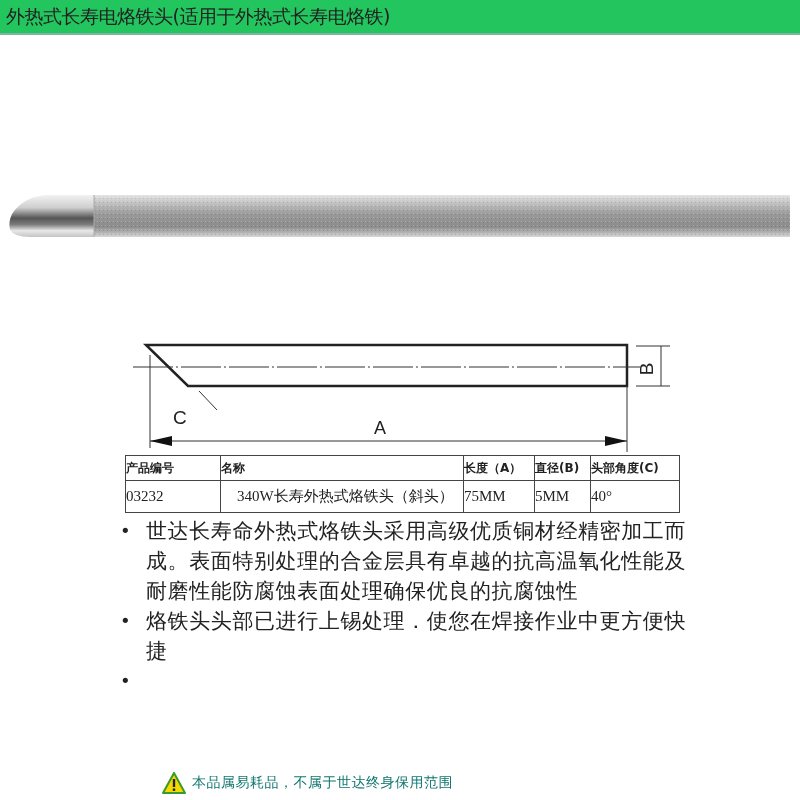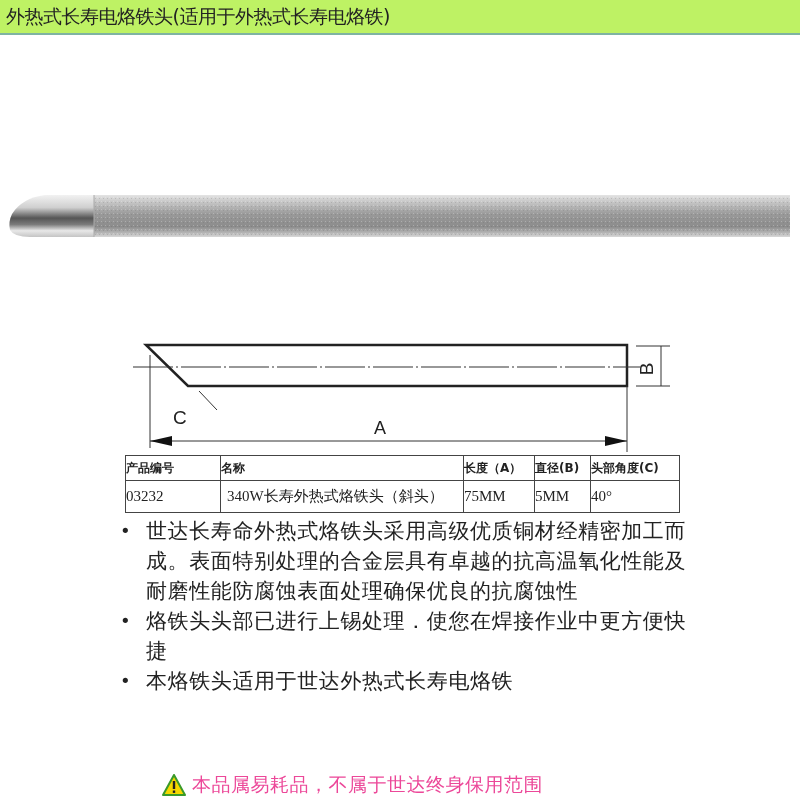--- a/index.html
+++ b/index.html
@@ -1,52 +1,52 @@
 <!DOCTYPE html>
 <html><head>
   <meta charset="utf-8">
   <style>
     * { margin: 0; padding: 0; box-sizing: border-box; }
     html, body { width: 800px; height: 800px; background: #ffffff; overflow: hidden; }
     body { position: relative; font-family: "DejaVu Sans", "Liberation Sans", sans-serif; color: #222; }
 
     .header {
       position: absolute; left: 0; top: 0; width: 800px; height: 35px;
-      background: #bef264; border-bottom: 2px solid #7fb3a2;
+      background: #22c55e; border-bottom: 2px solid #7fb3a2;
       display: flex; align-items: center; padding-left: 6px;
     }
     .header-title { font-size: 19px; color: #222; letter-spacing: -0.5px; }
 
     .product-image { position: absolute; left: 0; top: 180px; width: 800px; height: 70px; }
 
     .drawing { position: absolute; left: 0; top: 330px; width: 800px; height: 125px; }
     .dim-label { position: absolute; font-family: "Liberation Sans", sans-serif; font-size: 17px; color: #222; }
 
     .spec-table {
       position: absolute; left: 125px; top: 455px; width: 554px;
       border-collapse: collapse; table-layout: fixed;
     }
     .spec-table th, .spec-table td {
       border: 1.5px solid #444; text-align: left; color: #222;
       white-space: nowrap; overflow: hidden;
     }
     .spec-table th { height: 25px; font-size: 12px; font-weight: bold; }
     .spec-table td { height: 32px; font-size: 15px; font-family: Liberation Serif, serif; }
-    .spec-table td.name { text-align: left; padding-left: 6px; }
+    .spec-table td.name { text-align: left; padding-left: 16px; }
 
     .features { position: absolute; left: 118px; top: 516px; width: 570px; list-style: none; }
     .features li {
       position: relative; padding-left: 28px; font-size: 21px; line-height: 30px;
       color: #222; letter-spacing: 0.6px;
     }
     .features li .bullet { position: absolute; left: 2px; top: 0; font-size: 18px; }
 
     .notice {
       position: absolute; left: 162px; top: 772px; display: flex; align-items: center;
-      font-size: 19px; color: #ec4899; letter-spacing: 0.5px;
+      font-size: 14px; color: #0f766e; letter-spacing: 0.5px;
     }
     .notice .warn { width: 24px; height: 22px; margin-right: 6px; }
   </style>
 </head>
 <body>
 
 <div class="header">
   <span class="header-title">外热式长寿电烙铁头(适用于外热式长寿电烙铁)</span>
 </div>
 
@@ -133,21 +133,20 @@
   <li>
     <span class="bullet">•</span>
     <span>世达长寿命外热式烙铁头采用高级优质铜材经精密加工而成。表面特别处理的合金层具有卓越的抗高温氧化性能及耐磨性能防腐蚀表面处理确保优良的抗腐蚀性</span>
   </li>
   <li>
     <span class="bullet">•</span>
     <span>烙铁头头部已进行上锡处理．使您在焊接作业中更方便快捷</span>
   </li>
   <li>
     <span class="bullet">•</span>
-    <span>本烙铁头适用于世达外热式长寿电烙铁</span>
   </li>
 </ul>
 
 <div class="notice">
   <svg class="warn" viewBox="0 0 24 22">
     <polygon points="12,1 23,21 1,21" fill="#f5d800" stroke="#3a9a2a" stroke-width="2" stroke-linejoin="round"></polygon>
     <rect x="10.8" y="7" width="2.4" height="8" fill="#222"></rect>
     <rect x="10.8" y="16.5" width="2.4" height="2.4" fill="#222"></rect>
   </svg>
   <span>本品属易耗品，不属于世达终身保用范围</span>

